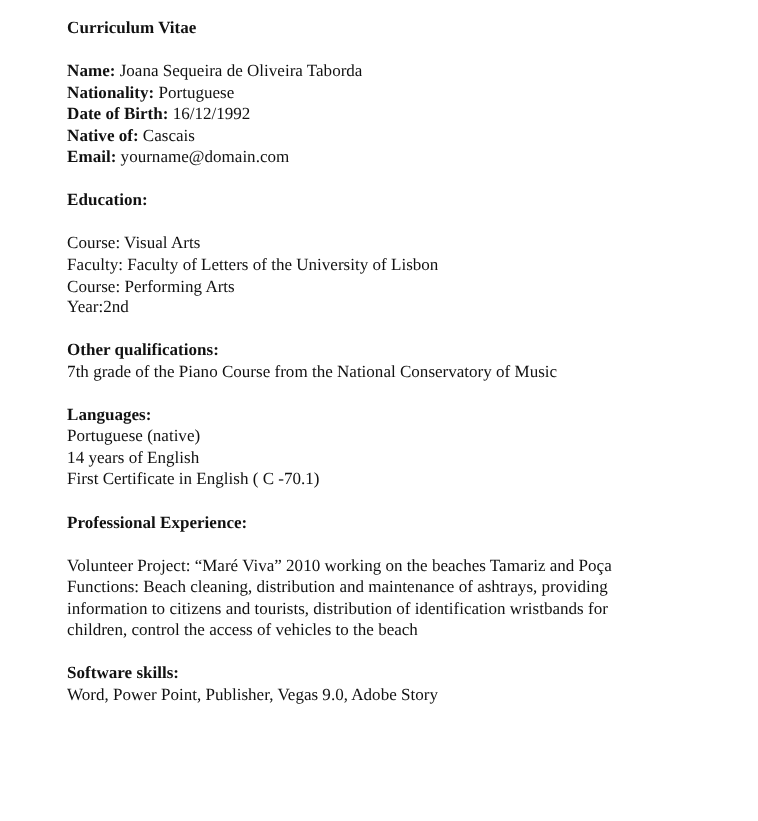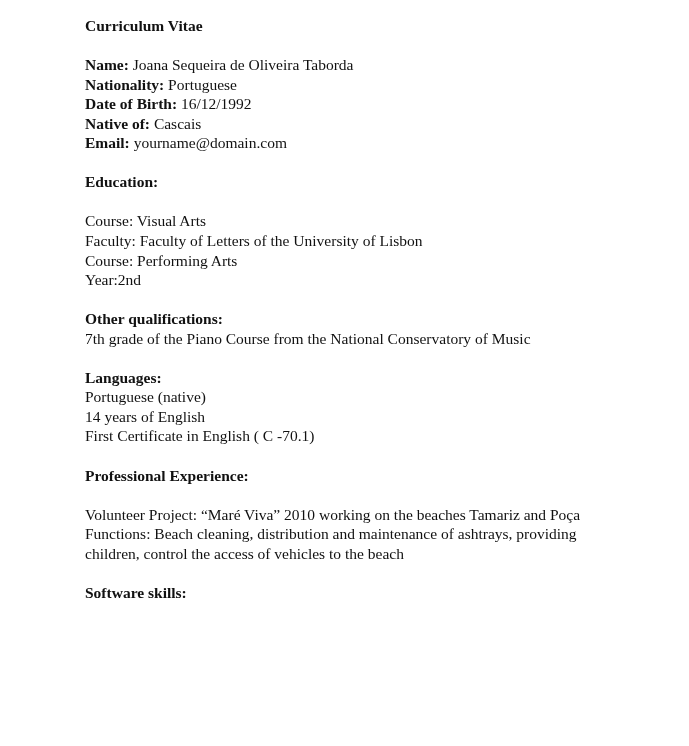--- a/index.html
+++ b/index.html
@@ -14,21 +14,20 @@
       overflow: hidden;
       font-family: "Liberation Serif", "DejaVu Serif", serif;
       font-size: 15.5px;
       color: #111111;
     }
     .page {
       position: absolute;
       left: 61px;
       top: 16px;
       width: 600px;
-      margin-left: 24px;
     }
     .line {
       height: 19.55px;
       line-height: 19.55px;
       white-space: nowrap;
     }
     .blank {
       height: 19.55px;
     }
     .b {
@@ -65,18 +64,20 @@
   <div class="line b">Languages:</div>
   <div class="line">Portuguese (native)</div>
   <div class="line">14 years of English</div>
   <div class="line">First Certificate in English ( C -70.1)</div>
   <div class="blank"></div>
 
   <div class="line b">Professional Experience:</div>
   <div class="blank"></div>
   <div class="line">Volunteer Project: “Maré Viva” 2010 working on the beaches Tamariz and Poça</div>
   <div class="line">Functions: Beach cleaning, distribution and maintenance of ashtrays, providing</div>
+  <div class="line">information to citizens and tourists, distribution of identification wristbands for</div>
   <div class="line">children, control the access of vehicles to the beach</div>
   <div class="blank"></div>
 
   <div class="line b">Software skills:</div>
+  <div class="line">Word, Power Point, Publisher, Vegas 9.0, Adobe Story</div>
 
 </div>
 
 </body></html>

